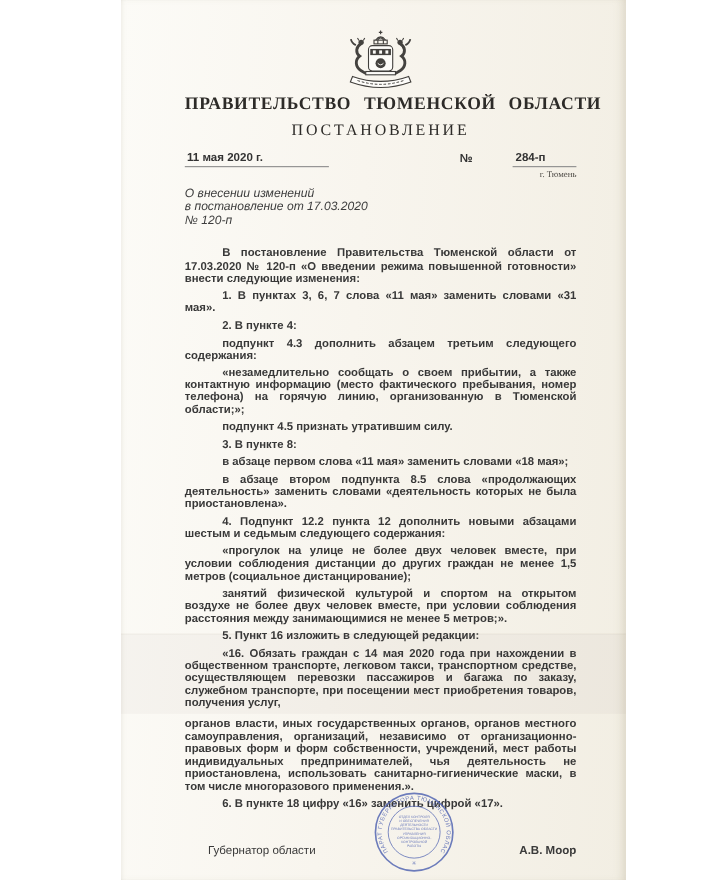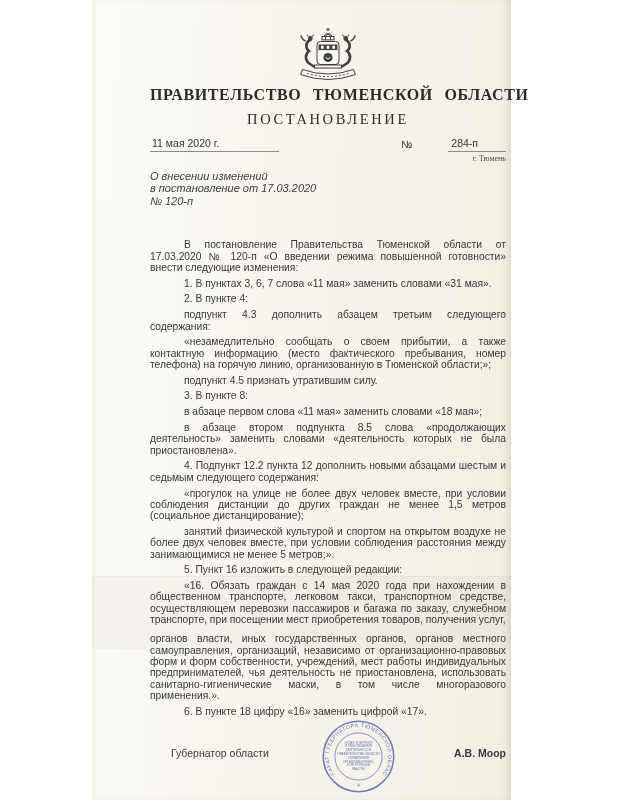--- a/index.html
+++ b/index.html
@@ -5,21 +5,21 @@
   html,body{margin:0;padding:0;}
   body{
     width:639px;height:800px;
     background:#ffffff;
     position:relative;
     overflow:hidden;
     font-family:"Liberation Sans", sans-serif;
     -webkit-font-smoothing:antialiased;
   }
   .photo{
-    position:absolute;left:92px;top:0;width:419px;height:800px;
+    position:absolute;left:110px;top:0;width:459px;height:800px;
     background:linear-gradient(94deg,#fcfbf7 0%,#f8f5ee 45%,#f2eee3 100%);
     box-shadow:inset -7px 0 9px -5px rgba(170,158,132,.35),
                inset 3px 0 5px -3px rgba(190,184,170,.35);
   }
   .scan-band{
     position:absolute;left:0;right:0;top:576px;height:72px;
     background:rgba(110,104,92,.045);
     border-top:1px solid rgba(120,115,100,.05);
   }
   .doc{
@@ -34,34 +34,34 @@
     font-size:16px;letter-spacing:.6px;word-spacing:7px;color:#2d2b28;
     white-space:nowrap;
   }
   .doc-type{
     margin-top:7px;text-align:center;
     font-family:"Liberation Serif", serif;font-weight:normal;
     font-size:14.5px;letter-spacing:2.6px;color:#2d2b28;
   }
   .dateline{
     margin-top:9px;display:flex;justify-content:space-between;align-items:flex-end;
-    font-size:10.5px;font-weight:normal;color:#333;
+    font-size:10.5px;font-weight:bold;color:#333;
   }
   .date-left{border-bottom:1px solid #8b8b8b;padding:0 60px 2px 2px;}
   .num-right{display:flex;align-items:flex-end;}
   .num-sign{margin-right:5px;padding-bottom:2px;}
   .num-val{border-bottom:1px solid #8b8b8b;padding:0 28px 2px 3px;margin-left:31px;}
   .place{
     margin-top:2px;text-align:right;
     font-family:"Liberation Serif", serif;font-size:8px;color:#4d4a45;
   }
   .subject{margin-top:7px;font-style:italic;font-size:11px;line-height:12.4px;color:#3d3d3d;}
   .body-text{
-    margin-top:32px;font-size:10.3px;line-height:11.3px;
-    text-align:justify;color:#383838;
+    margin-top:18px;font-size:10.3px;line-height:11.3px;
+    text-align:justify;color:#383838;font-weight:bold;
   }
   .body-text p{margin:4.5px 0 0 0;text-indent:34px;}
   .body-text p.ni{text-indent:0;margin-top:8px;}
   .signature{
     margin-top:30px;display:flex;justify-content:space-between;
     font-size:10.5px;color:#3a3a3a;padding-left:21px;
   }
   .sig-name{font-weight:bold;}
   .stamp{position:absolute;left:230px;top:720px;opacity:.88;}
 </style>

